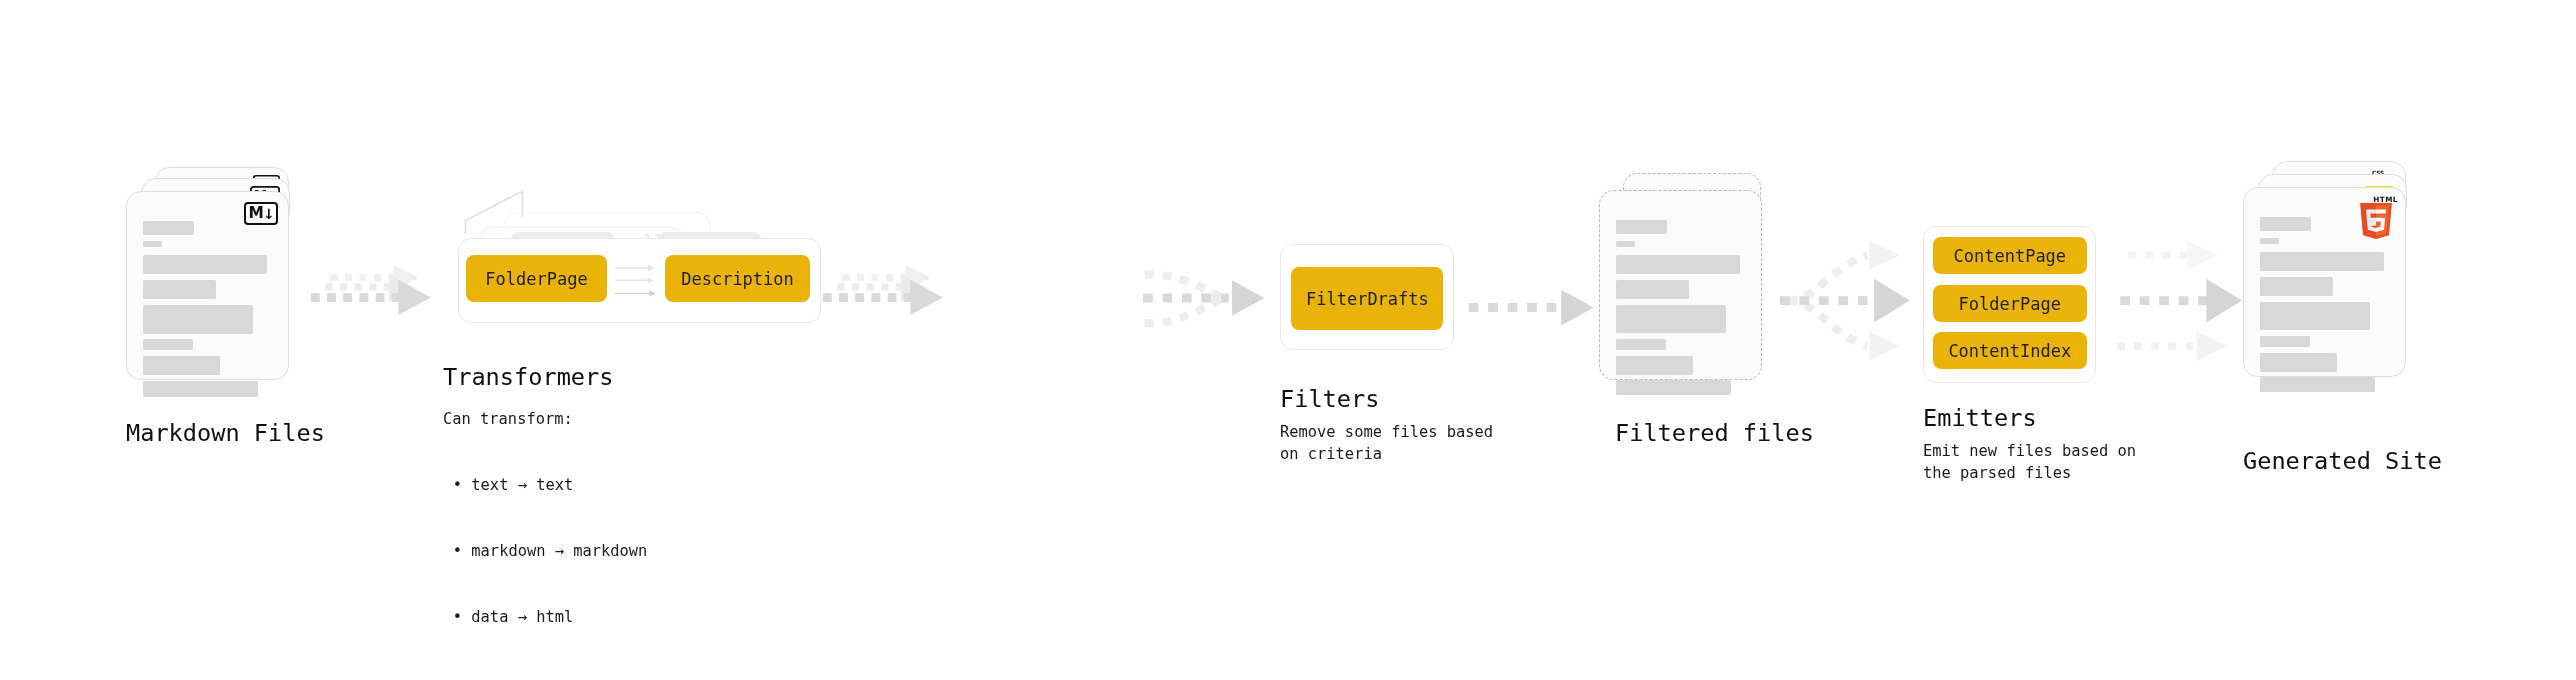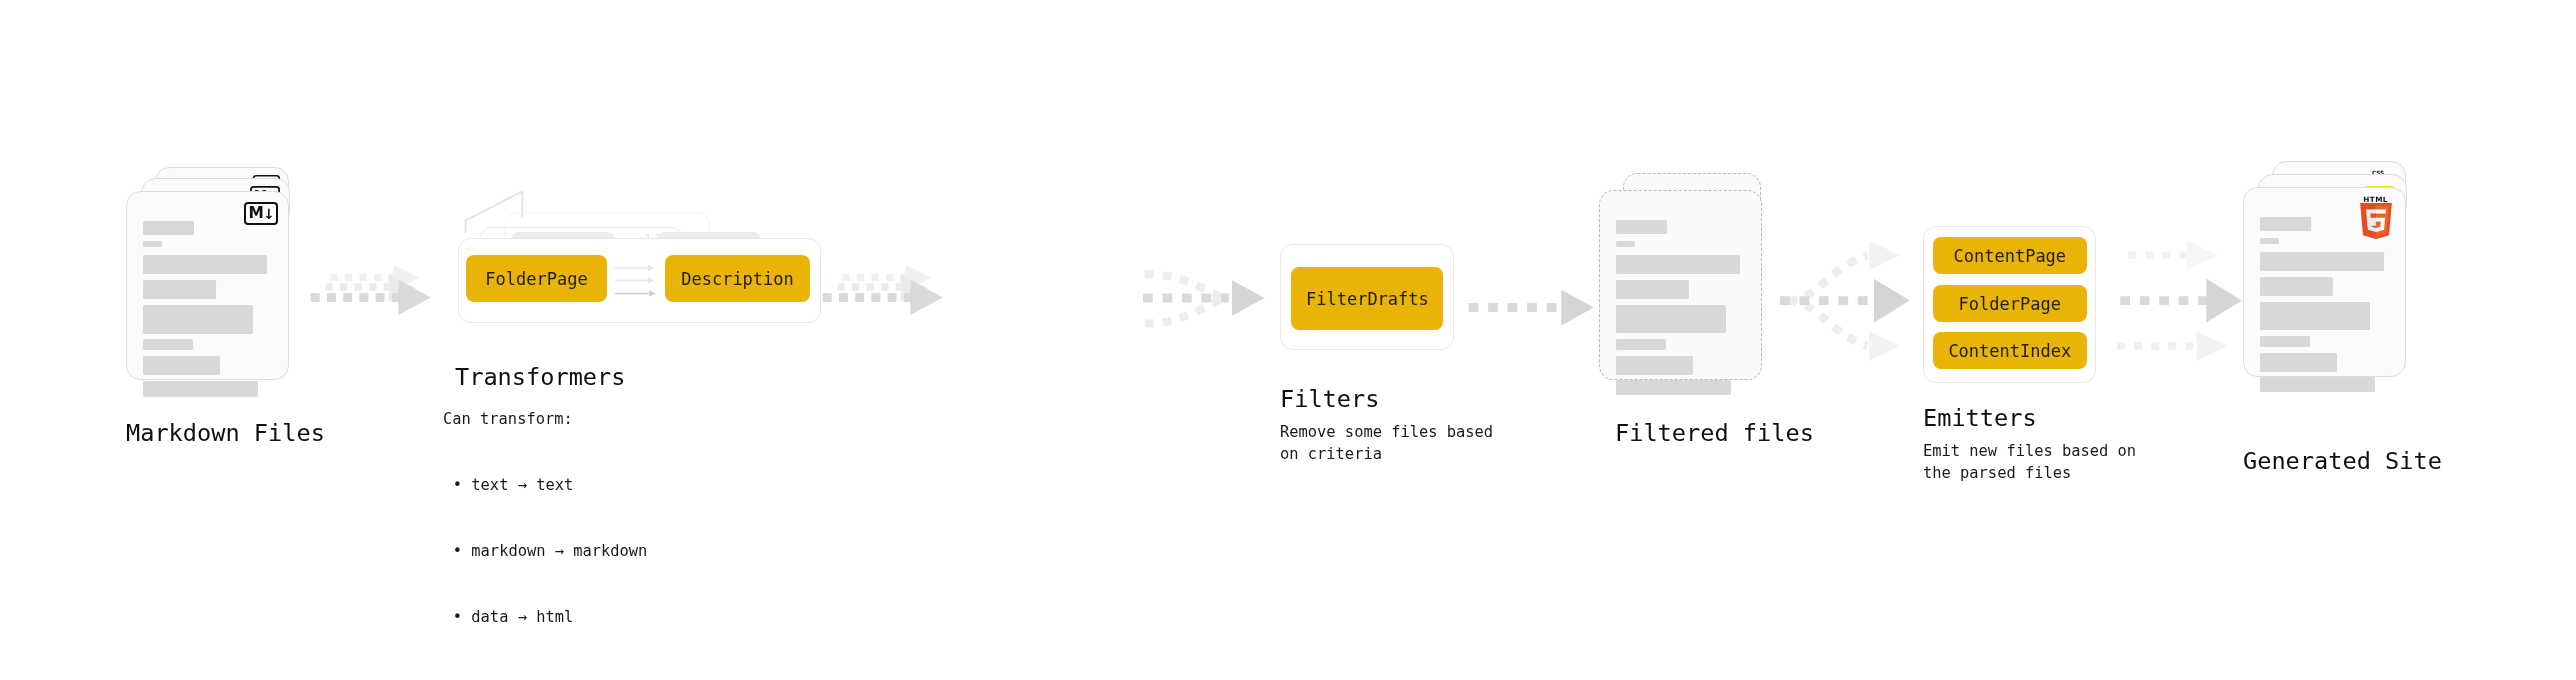--- a/index.html
+++ b/index.html
@@ -39,21 +39,21 @@
     background:#fff;display:flex;align-items:center;justify-content:center;
     font-family:"DejaVu Sans","Liberation Sans",sans-serif;
     font-weight:bold;font-size:15.4px;line-height:1;color:#111;letter-spacing:-0.8px;
     box-sizing:border-box;
   }
   .md-badge .dn{font-size:14px;}
 
   
   .h5{width:36px;height:42px;position:relative;}
   .h5 .lbl{
-    position:absolute;top:0;left:0;width:36px;text-align:center;
+    position:absolute;top:0;left:10px;width:36px;text-align:center;
     font-family:"DejaVu Sans","Liberation Sans",sans-serif;
     font-weight:bold;font-size:7.3px;color:#111;letter-spacing:0.4px;
   }
   .css3{width:28px;height:8.1px;position:relative;}
   .css3 .lbl{
     position:absolute;top:-1.6px;left:0;width:28px;text-align:center;
     font-family:"DejaVu Sans","Liberation Sans",sans-serif;
     font-weight:bold;font-size:5.7px;color:#111;
   }
   .css3 .bar{position:absolute;bottom:0;left:0;width:28px;height:3.3px;background:#264de4;}
@@ -206,21 +206,21 @@
       </g>
     </svg>
 
     <div class="chip" style="left:23px;top:72px;width:141px;height:47px;">
       <span>FolderPage</span>
     </div>
     <div class="chip" style="left:222px;top:72px;width:145px;height:47px;">
       <span>Description</span>
     </div>
 
-    <div class="title" style="left:12px;top:180px;">Transformers</div>
+    <div class="title" style="left:0px;top:180px;">Transformers</div>
     <div class="sub" style="left:0px;top:225px;">Can transform:</div>
     <div class="bullets" style="left:9.8px;top:247px;">
       <div>• text → text</div>
       <div>• markdown → markdown</div>
       <div>• data → html</div>
     </div>
   </div>
 
   <div class="node" style="left:821px;top:272px;">
     <svg width="126" height="73" viewBox="0 0 155 90">

